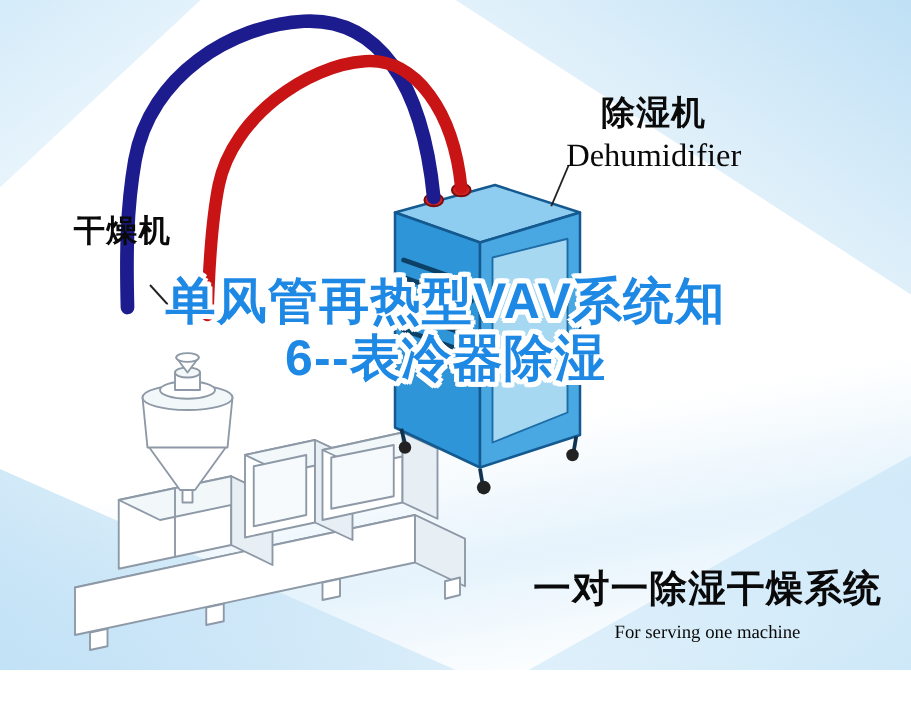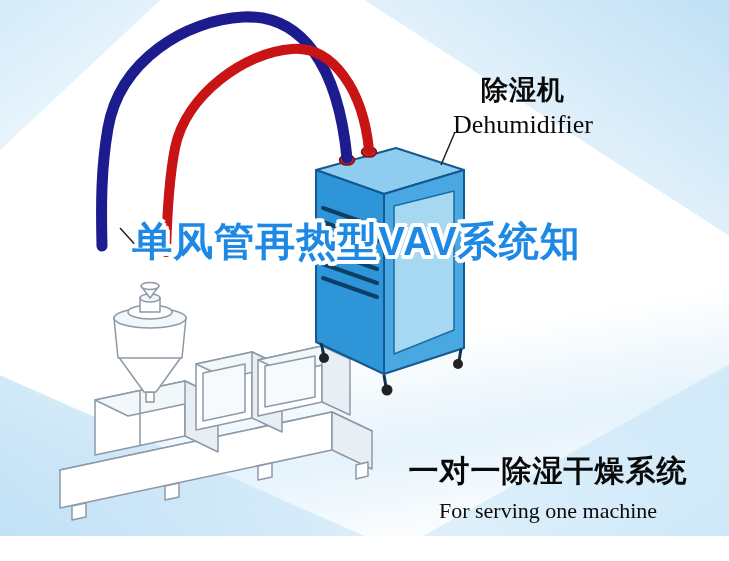--- a/index.html
+++ b/index.html
@@ -35,23 +35,23 @@
   .title-overlay{
     position:absolute;left:0;right:16px;top:219px;z-index:5;text-align:center;
     font-size:40px;line-height:1.14;font-weight:900;letter-spacing:1px;
     color:#1e88e5;
     text-shadow:
       4px 0 0 #fff,-4px 0 0 #fff,0 4px 0 #fff,0 -4px 0 #fff,
       3px 3px 0 #fff,-3px 3px 0 #fff,3px -3px 0 #fff,-3px -3px 0 #fff,
       2px 4px 0 #fff,-2px 4px 0 #fff,2px -4px 0 #fff,-2px -4px 0 #fff;
   }
 
-  .caption{position:absolute;left:403px;top:451px;width:290px;z-index:3;text-align:center;color:#0a0a0a;}
+  .caption{position:absolute;left:421px;top:451px;width:290px;z-index:3;text-align:center;color:#0a0a0a;}
   .caption .cn{font-size:30px;font-weight:bold;letter-spacing:1px;}
-  .caption .en{font-family:"Liberation Serif","DejaVu Serif",serif;font-size:22px;margin-top:6px;}
+  .caption .en{font-family:"Liberation Serif","DejaVu Serif",serif;font-size:15px;margin-top:6px;}
 </style>
 </head>
 <body>
 
 <div class="stage">
 
   <div class="bg-layer corner-tl"></div>
   <div class="bg-layer corner-tr"></div>
   <div class="bg-layer corner-bl"></div>
   <div class="bg-layer corner-br"></div>
@@ -130,24 +130,26 @@
     <line x1="455" y1="132" x2="441" y2="165" stroke="#222222" stroke-width="1.5"></line>
     <line x1="120" y1="228" x2="140" y2="250" stroke="#222222" stroke-width="1.5"></line>
   </svg>
 
   <div class="callout lbl-dehumidifier">
     <div class="cn">除湿机</div>
     <div class="en">Dehumidifier</div>
   </div>
 
   <div class="callout lbl-hopper">
+    <div class="cn">干燥机</div>
   </div>
 
   <div class="title-overlay">
     <div>单风管再热型VAV系统知</div>
+    <div>6--表冷器除湿</div>
   </div>
 
   <div class="caption">
     <div class="cn">一对一除湿干燥系统</div>
     <div class="en">For serving one machine</div>
   </div>
 
 </div>
 
 </body></html>

